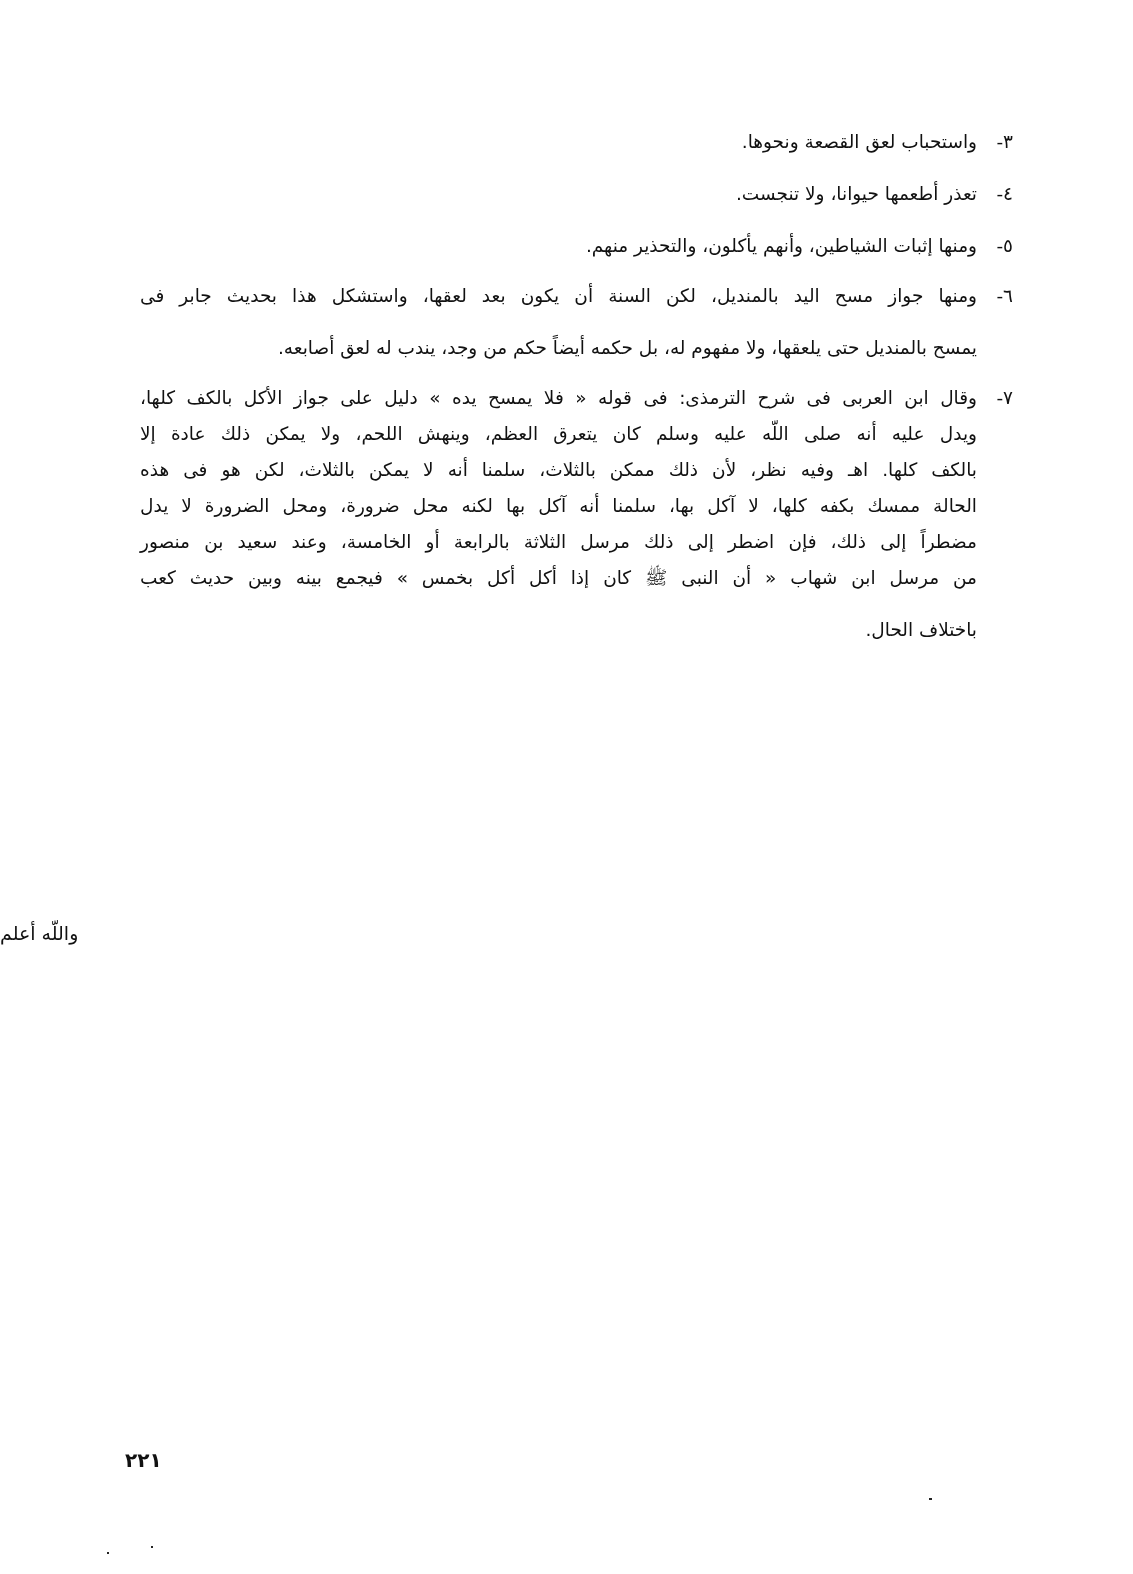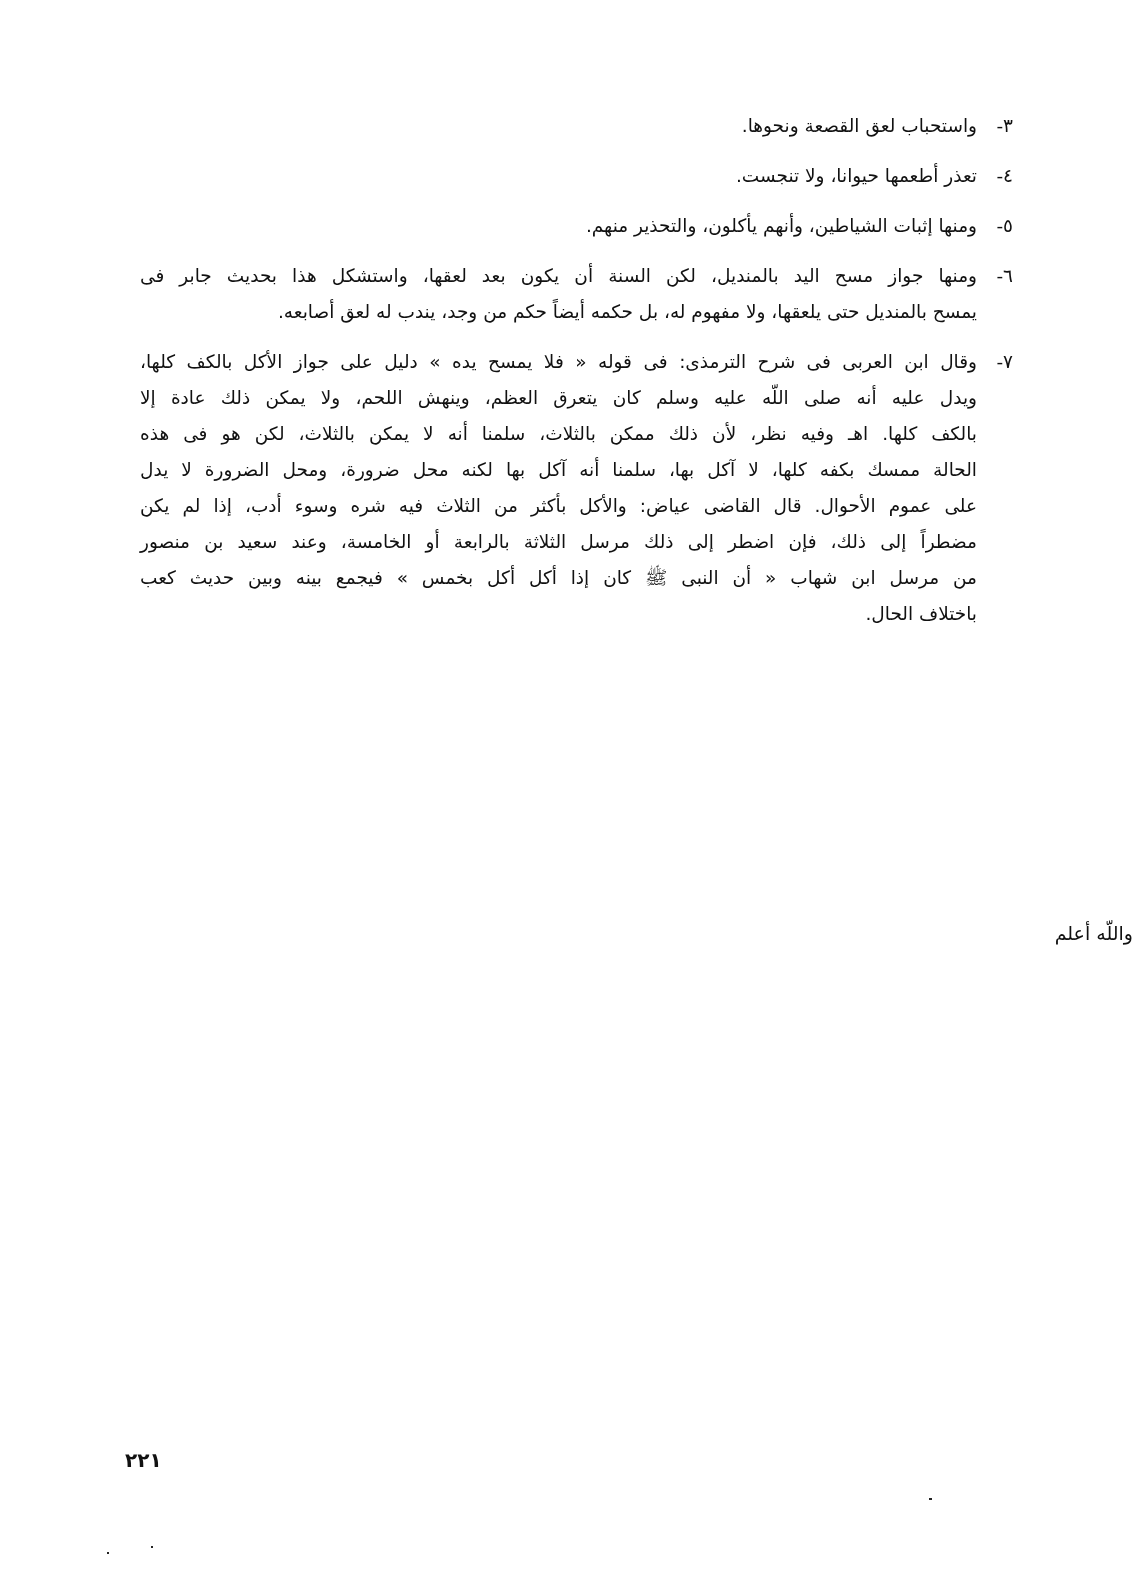--- a/index.html
+++ b/index.html
@@ -44,27 +44,28 @@
       white-space: nowrap;
     }
     .item .line {
       display: block;
       white-space: nowrap;
       text-align-last: justify;
       text-align: justify;
     }
     .item .line.last {
       text-align-last: right;
+      margin-top: 16px;
     }
     .closing {
       position: absolute;
       top: 922px;
       left: 0;
       width: 1133px;
-      text-align: right;
+      text-align: left;
       font-size: 19px;
       direction: rtl;
     }
     .page-number {
       position: absolute;
       top: 1448px;
       left: 125px;
       font-size: 20px;
       font-weight: bold;
       letter-spacing: 4px;
@@ -101,21 +102,20 @@
       <span class="line">ومنها جواز مسح اليد بالمنديل، لكن السنة أن يكون بعد لعقها، واستشكل هذا بحديث جابر فى</span>
       <span class="line last">يمسح بالمنديل حتى يلعقها، ولا مفهوم له، بل حكمه أيضاً حكم من وجد، يندب له لعق أصابعه.</span>
     </div>
 
     <div class="item">
       <span class="num">٧-</span>
       <span class="line">وقال ابن العربى فى شرح الترمذى: فى قوله « فلا يمسح يده » دليل على جواز الأكل بالكف كلها،</span>
       <span class="line">ويدل عليه أنه صلى اللّه عليه وسلم كان يتعرق العظم، وينهش اللحم، ولا يمكن ذلك عادة إلا</span>
       <span class="line">بالكف كلها. اهـ وفيه نظر، لأن ذلك ممكن بالثلاث، سلمنا أنه لا يمكن بالثلاث، لكن هو فى هذه</span>
       <span class="line">الحالة ممسك بكفه كلها، لا آكل بها، سلمنا أنه آكل بها لكنه محل ضرورة، ومحل الضرورة لا يدل</span>
-      <span class="line">على عموم الأحوال. قال القاضى عياض: والأكل بأكثر من الثلاث فيه شره وسوء أدب، إذا لم يكن</span>
       <span class="line">مضطراً إلى ذلك، فإن اضطر إلى ذلك مرسل الثلاثة بالرابعة أو الخامسة، وعند سعيد بن منصور</span>
       <span class="line">من مرسل ابن شهاب « أن النبى ﷺ كان إذا أكل أكل بخمس » فيجمع بينه وبين حديث كعب</span>
       <span class="line last">باختلاف الحال.</span>
     </div>
 
   </div>
 
   <div class="closing">واللّه أعلم</div>
 
   <div class="page-number">٢٢١</div>

